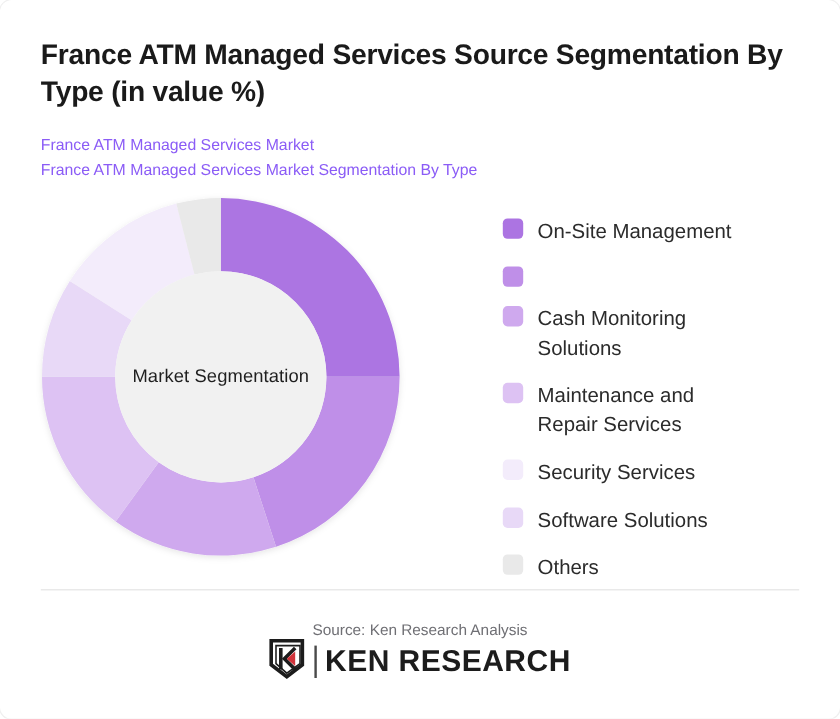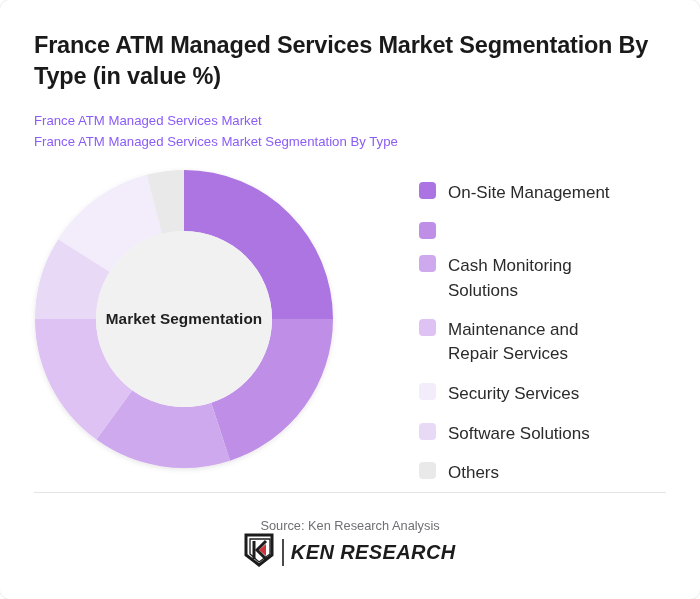--- a/index.html
+++ b/index.html
@@ -55,23 +55,21 @@
     padding: 12px 34px 0 34px;
     height: 330px;
   }
 
   .donut-wrap {
     position: relative;
     width: 300px;
     height: 310px;
     flex: 0 0 300px;
     display: flex;
-    align-items: center;
     justify-content: center;
-    font-weight: bold;
   }
   .donut {
     position: relative;
     width: 300px;
     height: 300px;
   }
   .donut svg {
     display: block;
     overflow: visible;
   }
@@ -147,35 +145,34 @@
   .brand-mark {
     margin-right: 6px;
   }
   .brand-sep {
     width: 1.5px;
     height: 27px;
     background: #4a4a4a;
     margin: 0 7px 0 2px;
   }
   .brand-name {
-    font-size: 20px;
+    font-size: 25px;
     font-weight: bold;
     color: #1c1c1c;
     letter-spacing: 0.4px;
     white-space: nowrap;
-    font-style: italic;
   }
 </style>
 </head>
 <body>
 
 <div class="card">
 
   <div class="header">
-    <h1 class="chart-title">France ATM Managed Services Market Segmentation By Type (in value %)</h1>
+    <h1 class="chart-title">France ATM Managed Services Source Segmentation By Type (in value %)</h1>
     <div class="subtitles">
       <p class="subtitle">France ATM Managed Services Market</p>
       <p class="subtitle">France ATM Managed Services Market Segmentation By Type</p>
     </div>
   </div>
 
   <div class="chart-body">
 
     <div class="donut-wrap">
       <div class="donut">

